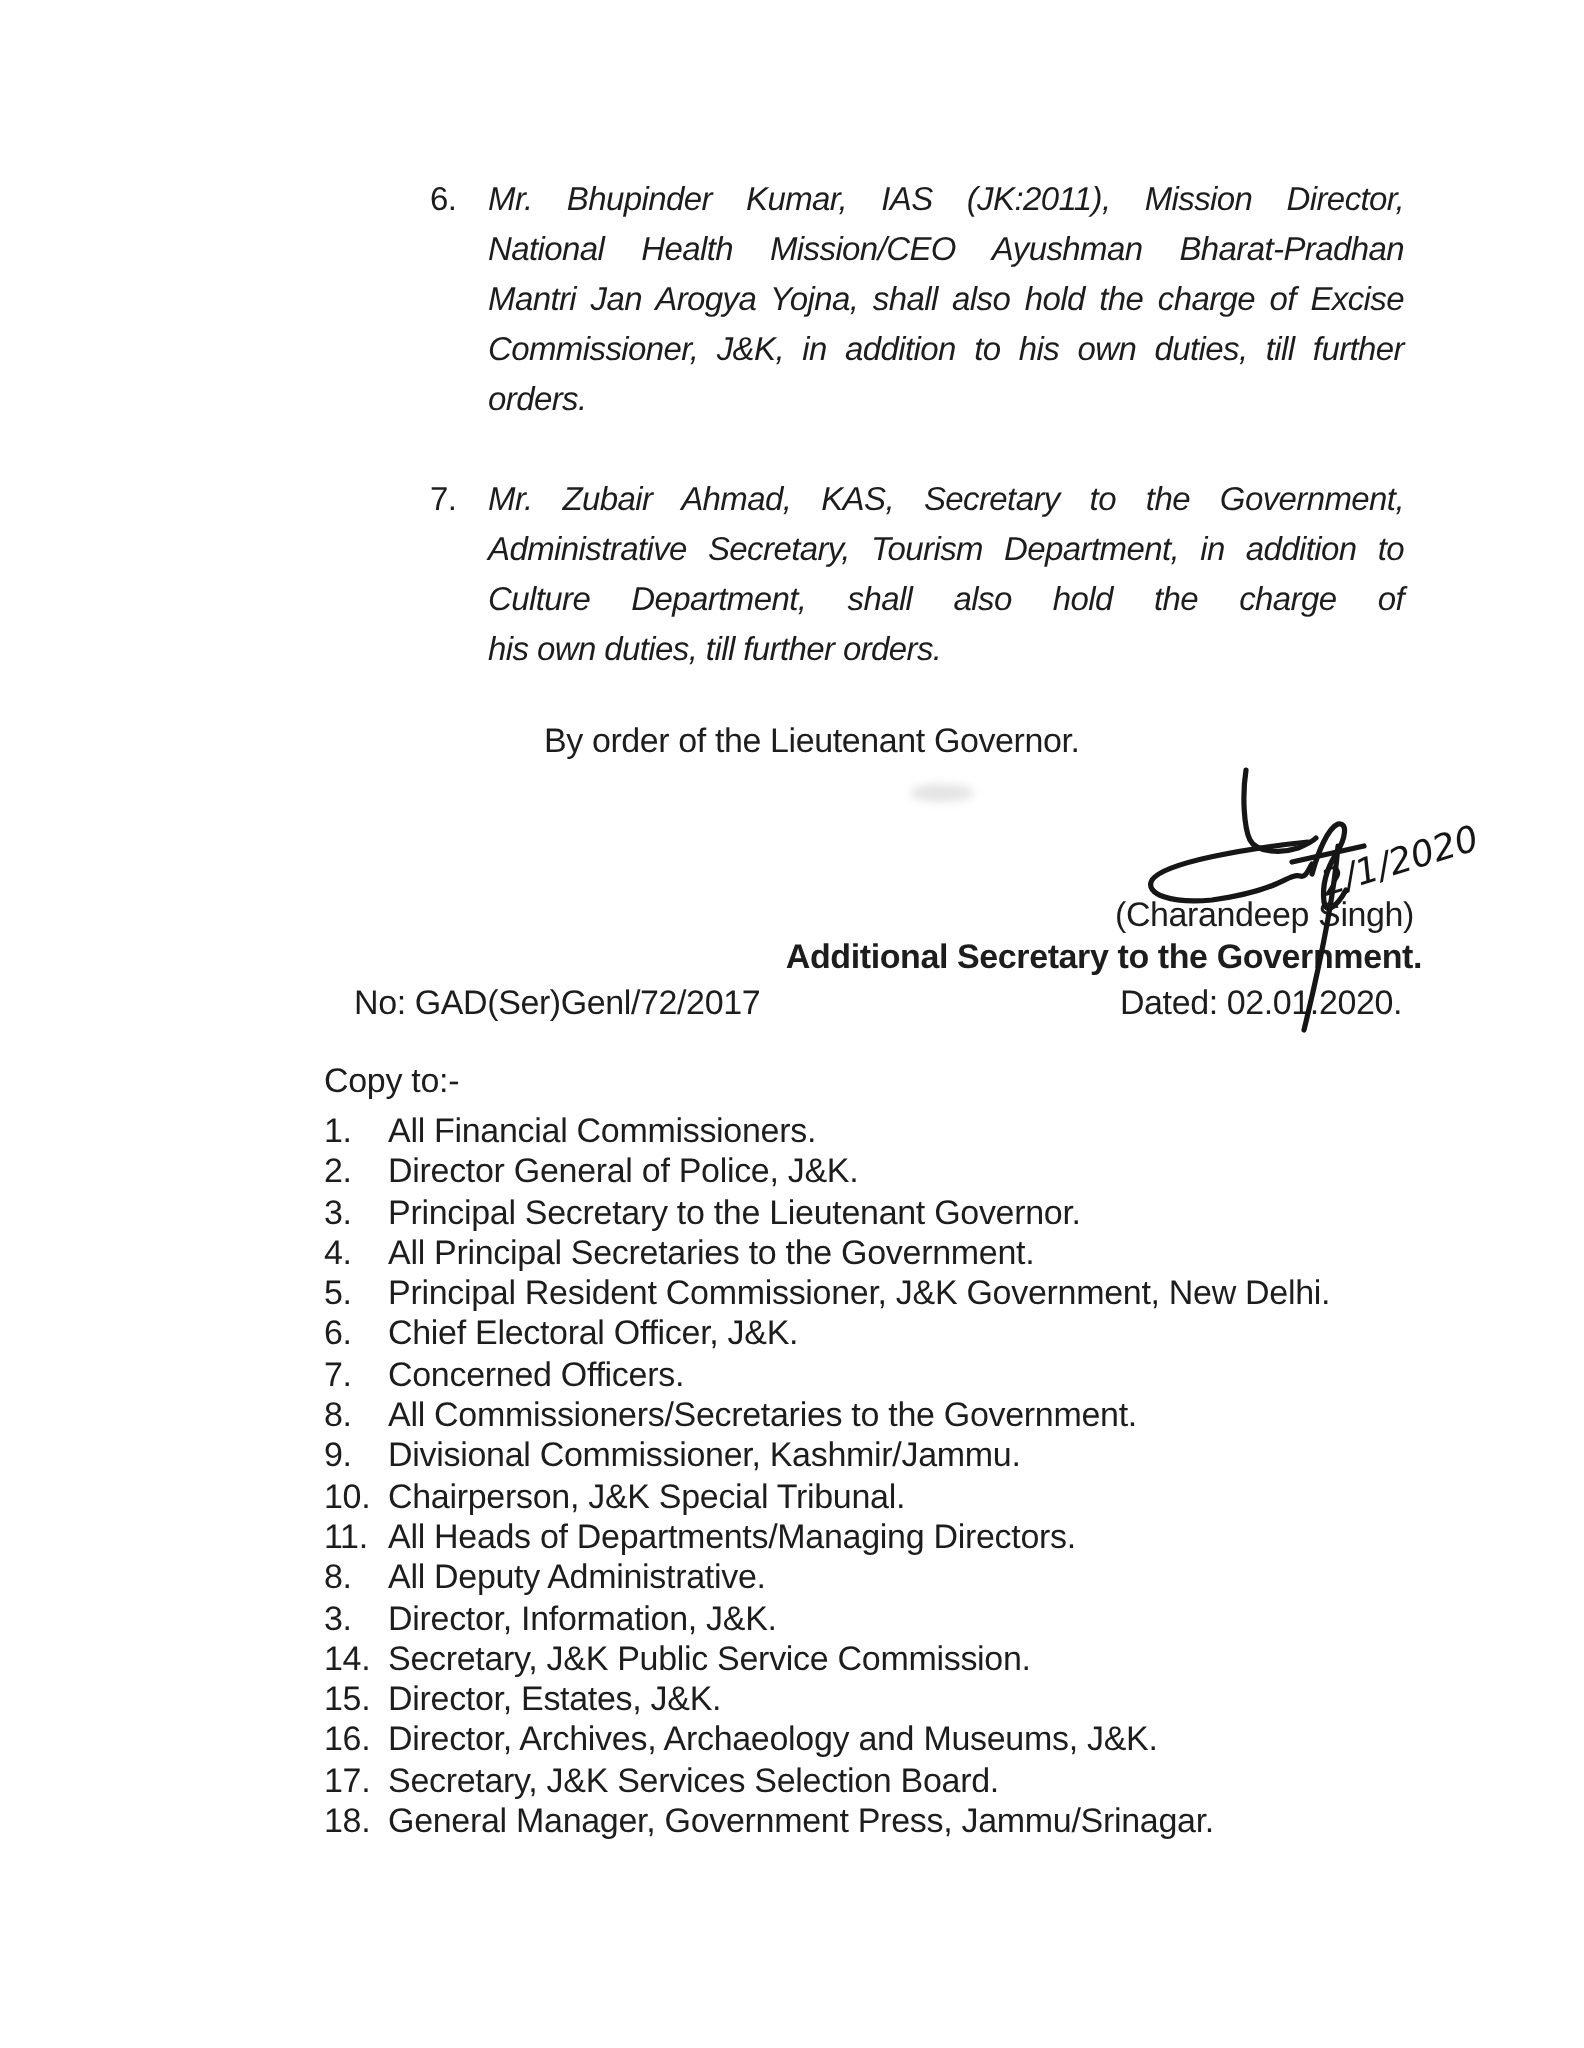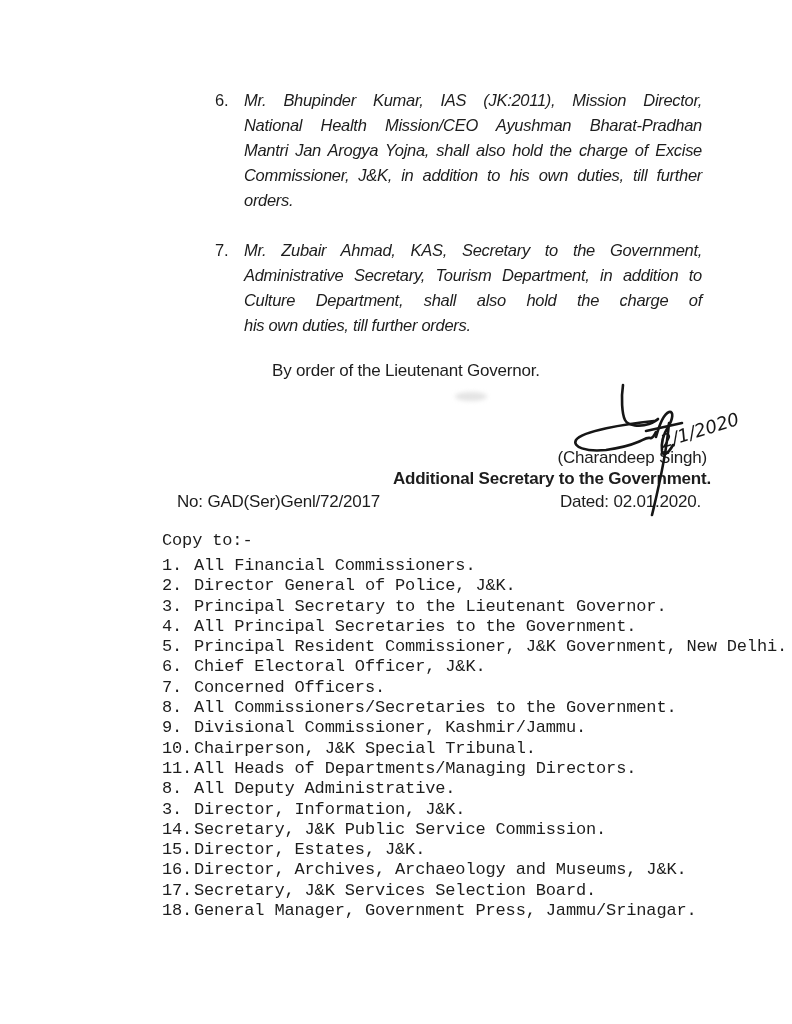--- a/index.html
+++ b/index.html
@@ -43,21 +43,21 @@
     font-size: 17px; font-weight: bold; letter-spacing: -0.2px; line-height: 21px; text-align: right;
   }
 
   .ref-line {
     position: absolute; left: 177px; top: 491px; width: 524px;
     display: flex; justify-content: space-between;
     font-size: 17px; letter-spacing: -0.2px; line-height: 22px; gap: 36px;
   }
 
   
-  .copy { position: absolute; left: 162px; top: 530px; font-size: 17px; letter-spacing: -0.15px; font-family: Liberation Mono, monospace; }
+  .copy { position: absolute; left: 162px; top: 530px; font-size: 17px; letter-spacing: -0.15px; }
   .copy-label { line-height: 21px; margin-bottom: 5px; }
   .copy-row { display: flex; line-height: 20.3px; }
   .copy-row .cnum { width: 32px; flex: none; }
   .copy-row .ctext { flex: 1; white-space: nowrap; }
 </style>
 </head>
 <body>
 
 <div class="page">
 

